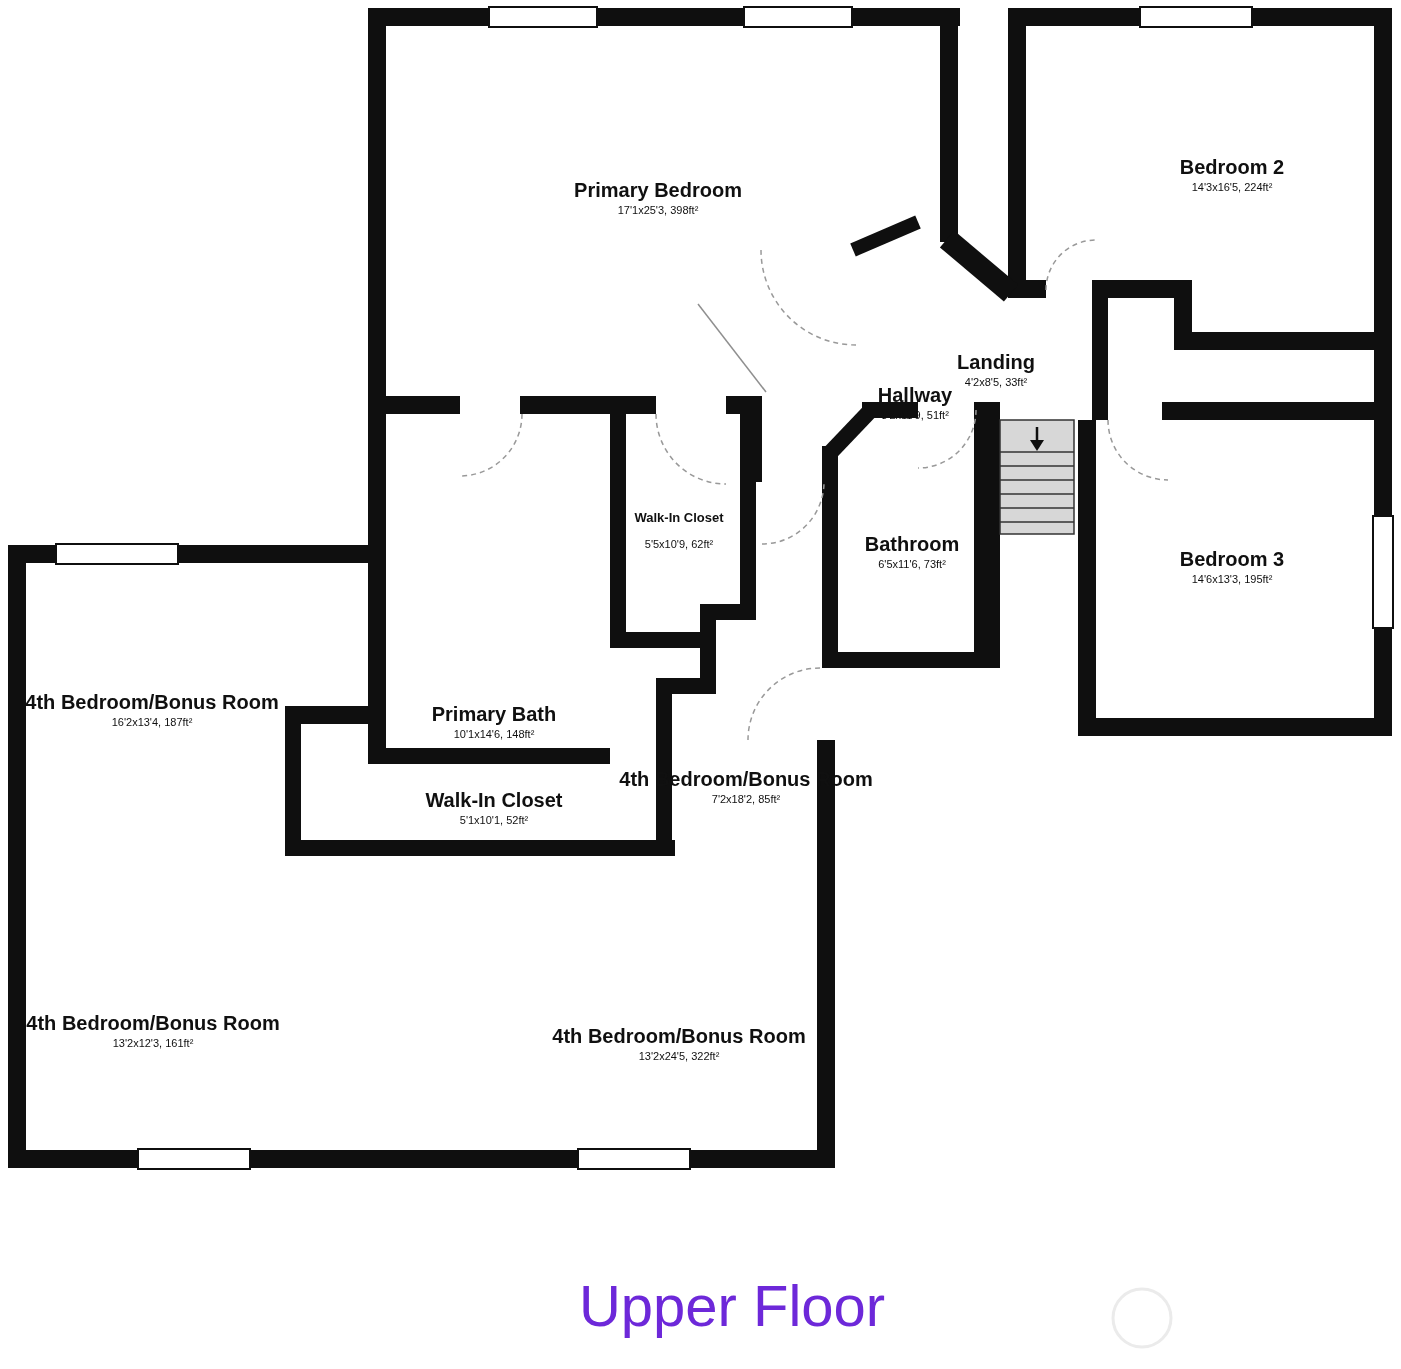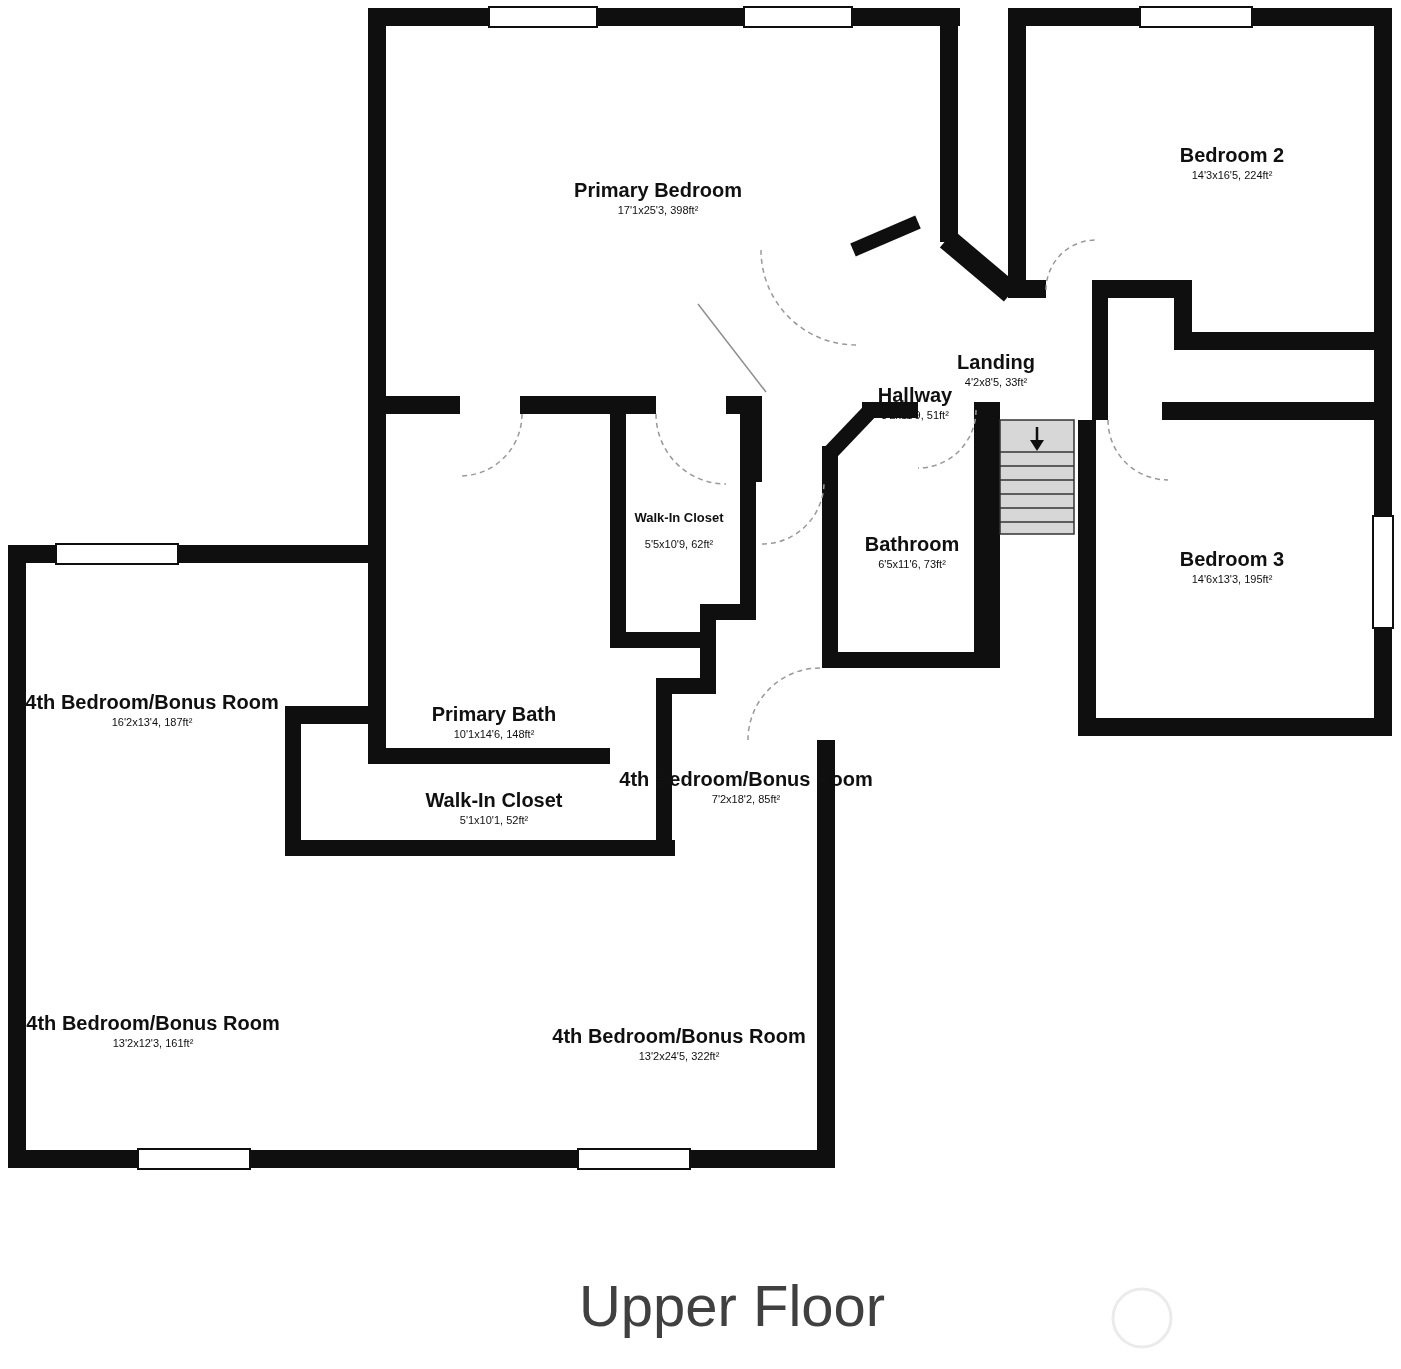--- a/index.html
+++ b/index.html
@@ -9,21 +9,21 @@
   }
   #plan-svg{position:absolute;left:0;top:0;}
   .room{position:absolute;transform:translateX(-50%);text-align:center;white-space:nowrap;z-index:5;}
   .room .nm{font-weight:bold;font-size:20px;line-height:1.15;}
   .room .dm{font-size:11px;line-height:1.2;margin-top:2px;}
   .room.small .nm{font-size:13px;}
   .room.small .dm{font-size:11px;margin-top:12px;}
   .disclaimer{position:absolute;left:732px;top:1206px;transform:translateX(-50%);
     font-size:26px;color:#161616;white-space:nowrap;z-index:5;}
   .floor-title{position:absolute;left:732px;top:1272px;transform:translateX(-50%);
-    font-size:58px;font-weight:400;color:#404040;white-space:nowrap;z-index:5;}
+    font-size:58px;font-weight:400;color:#6d28d9;white-space:nowrap;z-index:5;}
 </style>
 </head>
 <body>
 
 <div id="canvas">
 
   <svg id="plan-svg" width="1401" height="1369" viewBox="0 0 1401 1369">
 
     <g fill="#0f0f0f">
 
@@ -123,21 +123,21 @@
     </g>
 
     <circle cx="1142" cy="1318" r="29" fill="none" stroke="#ebebeb" stroke-width="3"></circle>
   </svg>
 
   <div class="room" style="left:658px;top:179px;">
     <div class="nm">Primary Bedroom</div>
     <div class="dm">17'1x25'3, 398ft²</div>
   </div>
 
-  <div class="room" style="left:1232px;top:144px;">
+  <div class="room" style="left:1232px;top:156px;">
     <div class="nm">Bedroom 2</div>
     <div class="dm">14'3x16'5, 224ft²</div>
   </div>
 
   <div class="room" style="left:915px;top:340px;margin-top:44px;">
     <div class="nm">Hallway</div>
     <div class="dm">8'2x11'9, 51ft²</div>
   </div>
 
   <div class="room" style="left:996px;top:351px;">

